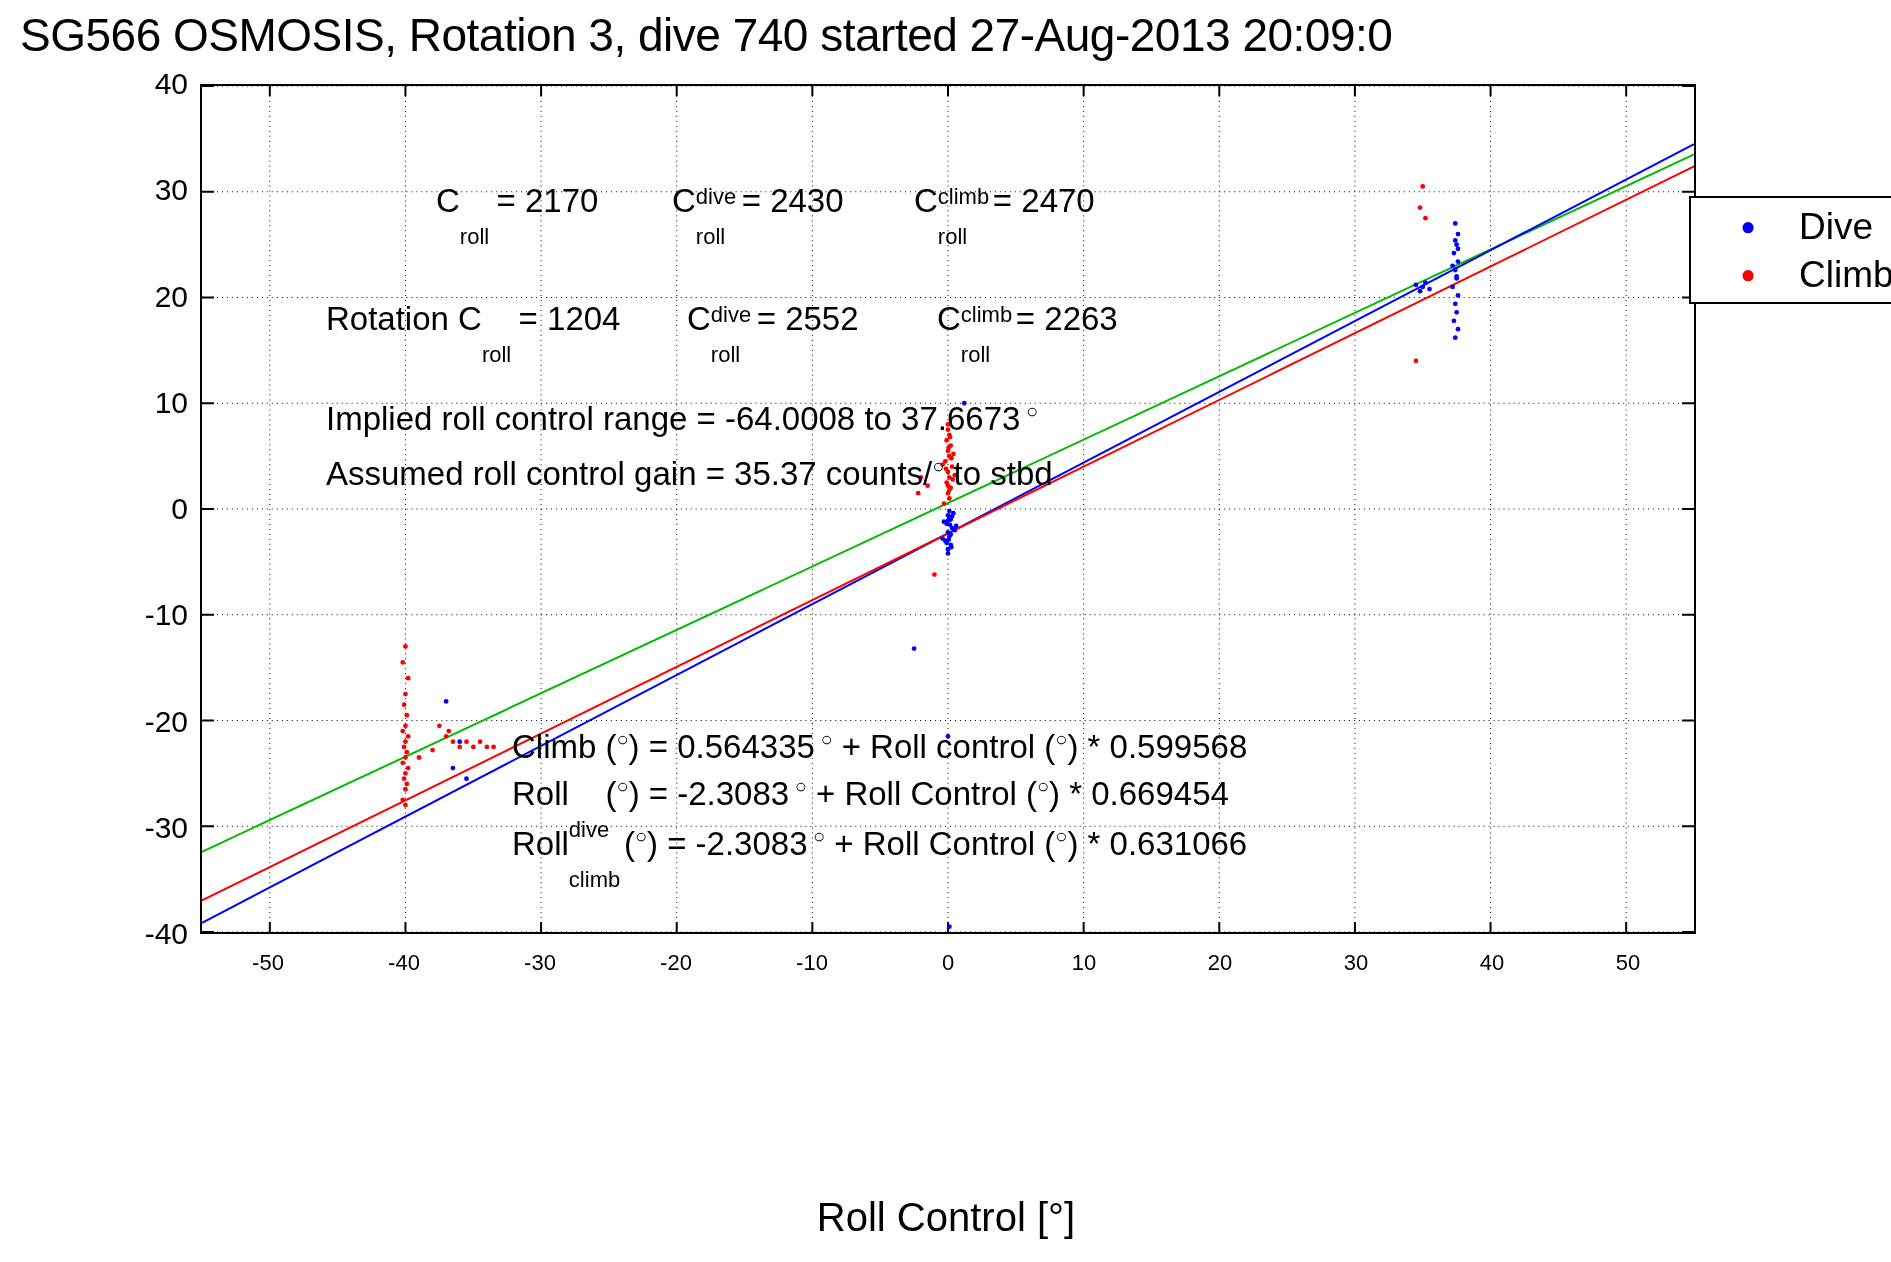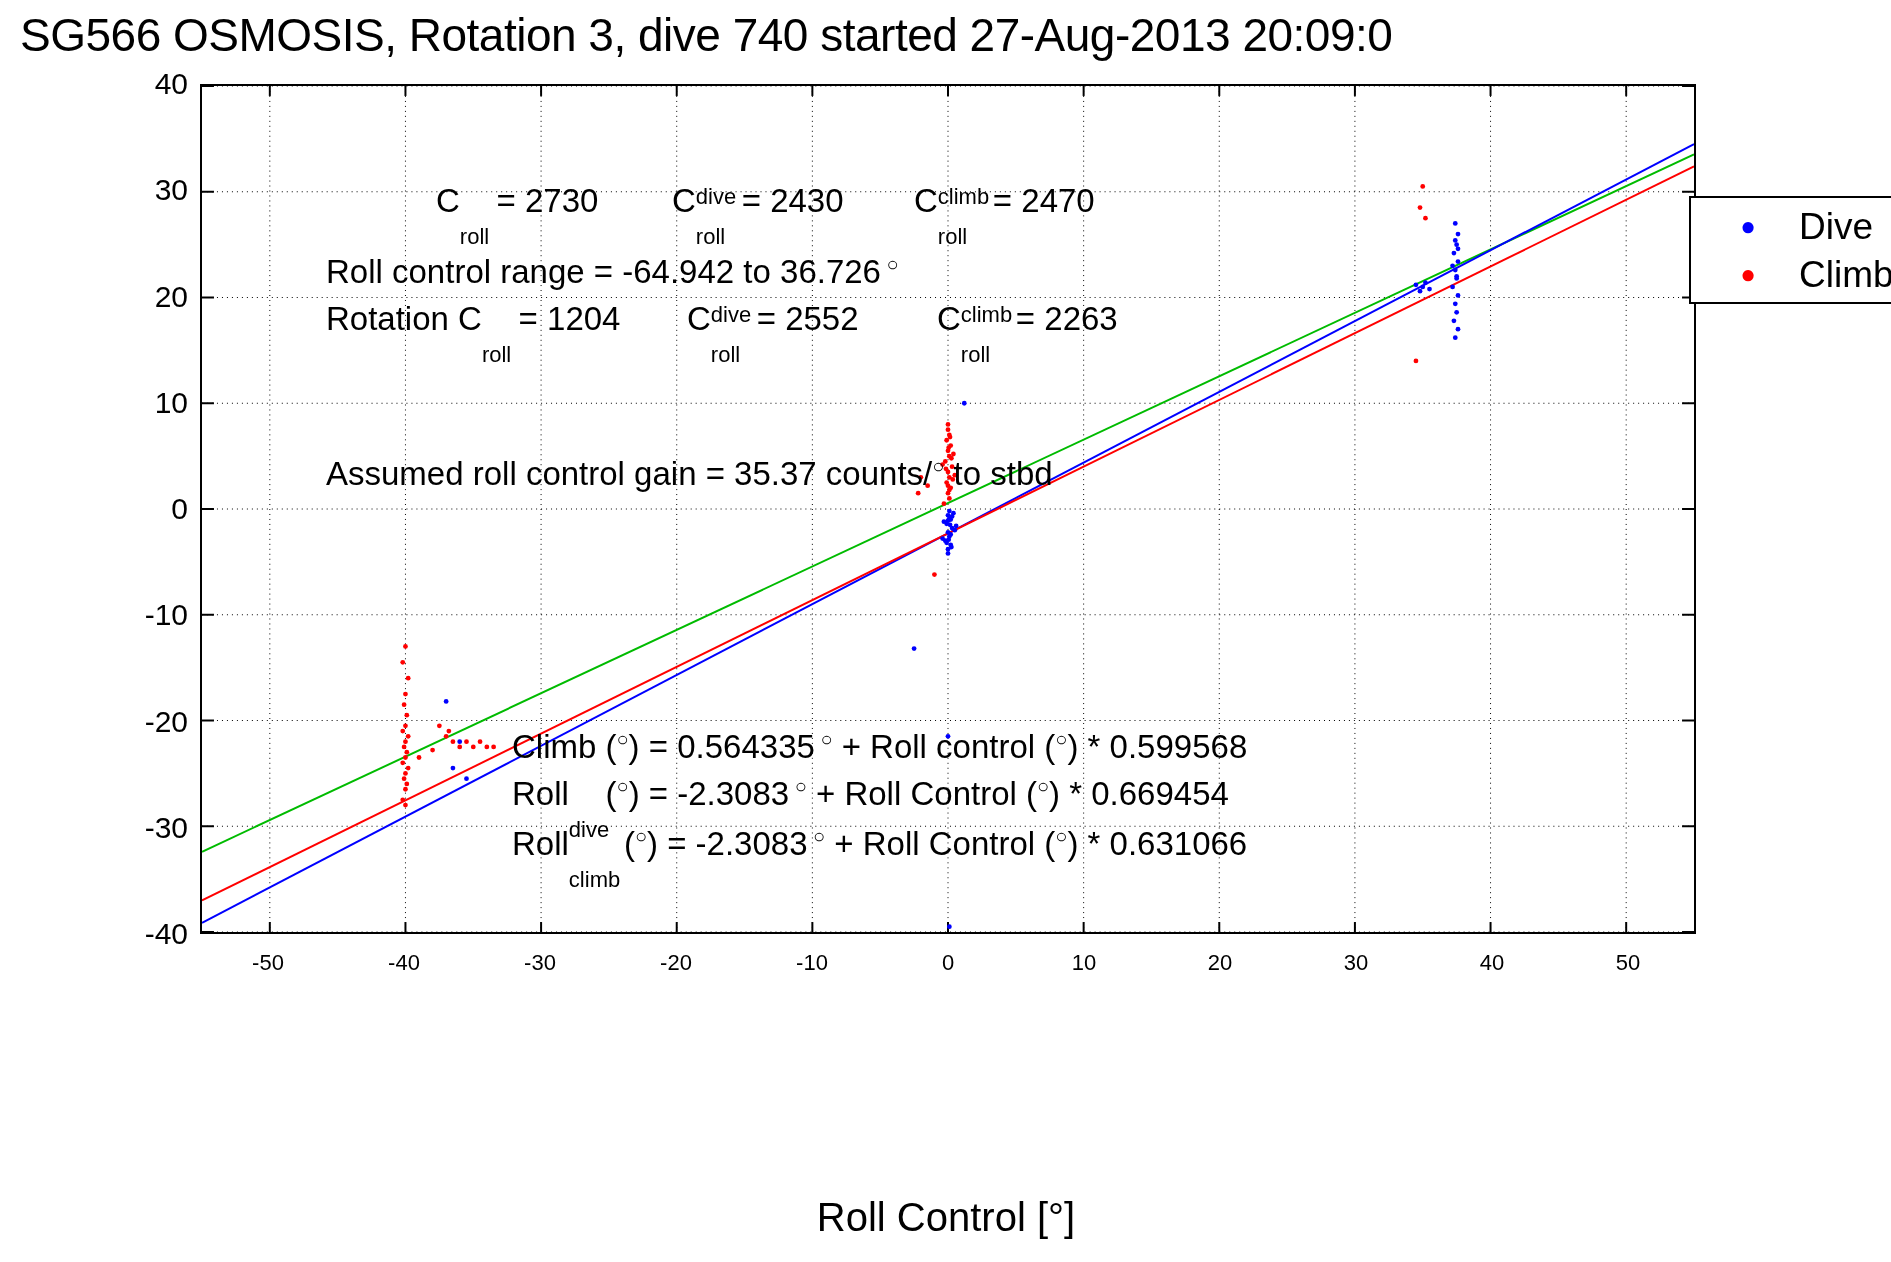--- a/index.html
+++ b/index.html
@@ -248,47 +248,47 @@
         <circle cx="285.6" cy="664.0625" r="2.4" fill="#ff0000"></circle>
         <circle cx="292.40000000000003" cy="664.0625" r="2.4" fill="#ff0000"></circle>
         <circle cx="247.52000000000007" cy="648.125" r="2.4" fill="#ff0000"></circle>
         <circle cx="231.2" cy="667.25" r="2.4" fill="#ff0000"></circle>
         <circle cx="217.6" cy="674.6875" r="2.4" fill="#ff0000"></circle>
         <circle cx="203.99999999999997" cy="722.5" r="2.4" fill="#ff0000"></circle>
       </svg>
   </div>
 
   <div class="anno" style="left:234px;top:98px;">
-    <span>C</span><span class="frac"><span class="sub">roll</span></span>&nbsp;&nbsp;&nbsp;&nbsp;<span>= 2730</span>
+    <span>C</span><span class="frac"><span class="sub">roll</span></span>&nbsp;&nbsp;&nbsp;&nbsp;<span>= 2170</span>
   </div>
 
   <div class="anno" style="left:470px;top:98px;">
     <span>C</span><span class="frac"><span class="sub">roll</span><span class="sup2">dive</span></span>&nbsp;&nbsp;&nbsp;&nbsp;&nbsp;<span>= 2430</span>
   </div>
 
   <div class="anno" style="left:712px;top:98px;">
     <span>C</span><span class="frac"><span class="sub">roll</span><span class="sup2">climb</span></span>&nbsp;&nbsp;&nbsp;&nbsp;&nbsp;&nbsp;<span>= 2470</span>
   </div>
 
-  <div class="anno" style="left:124px;top:168px;">
-    <span>Roll control range = -64.942 to 36.726</span><span class="deg">&nbsp;○</span>
-  </div>
 
   <div class="anno" style="left:124px;top:216px;">
     <span>Rotation C</span><span class="frac"><span class="sub">roll</span></span>&nbsp;&nbsp;&nbsp;&nbsp;<span>= 1204</span>
   </div>
 
   <div class="anno" style="left:485px;top:216px;">
     <span>C</span><span class="frac"><span class="sub">roll</span><span class="sup2">dive</span></span>&nbsp;&nbsp;&nbsp;&nbsp;&nbsp;<span>= 2552</span>
   </div>
 
   <div class="anno" style="left:735px;top:216px;">
     <span>C</span><span class="frac"><span class="sub">roll</span><span class="sup2">climb</span></span>&nbsp;&nbsp;&nbsp;&nbsp;&nbsp;&nbsp;<span>= 2263</span>
   </div>
 
+  <div class="anno" style="left:124px;top:315px;">
+    <span>Implied roll control range = -64.0008 to 37.6673</span><span class="deg">&nbsp;○</span>
+  </div>
 
   <div class="anno" style="left:124px;top:370px;">
     <span>Assumed roll control gain = 35.37 counts/</span><span class="deg">○</span>&nbsp;<span>to stbd</span>
   </div>
 
   <div class="anno" style="left:310px;top:643px;">
     <span>Climb (</span><span class="deg">○</span><span>) = 0.564335</span><span class="deg">&nbsp;○</span>&nbsp;<span>+ Roll control (</span><span class="deg">○</span><span>) * 0.599568</span>
   </div>
 
   <div class="anno" style="left:310px;top:690px;">

